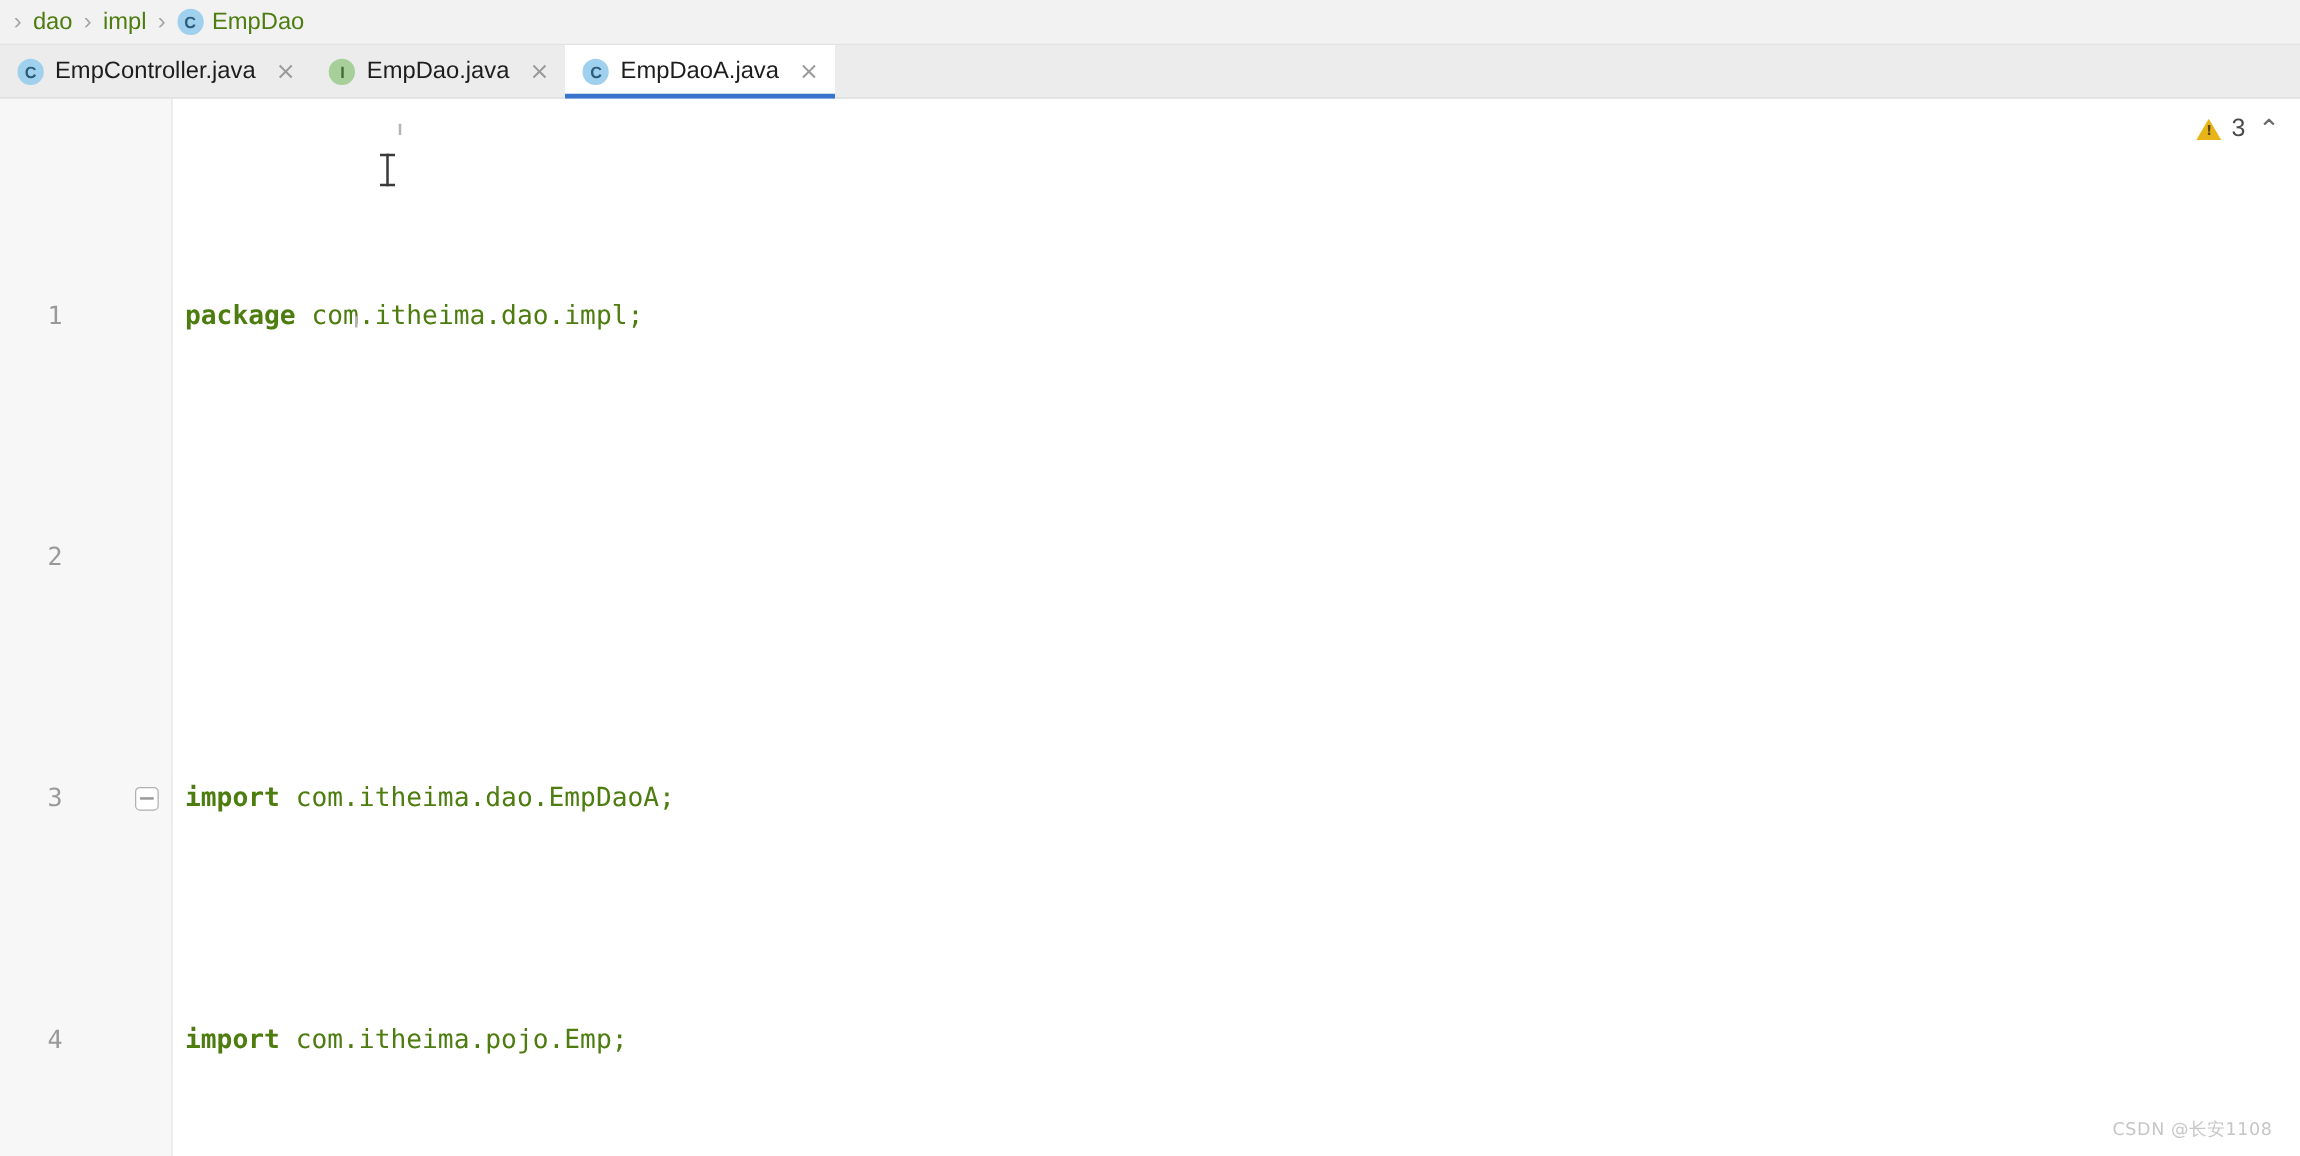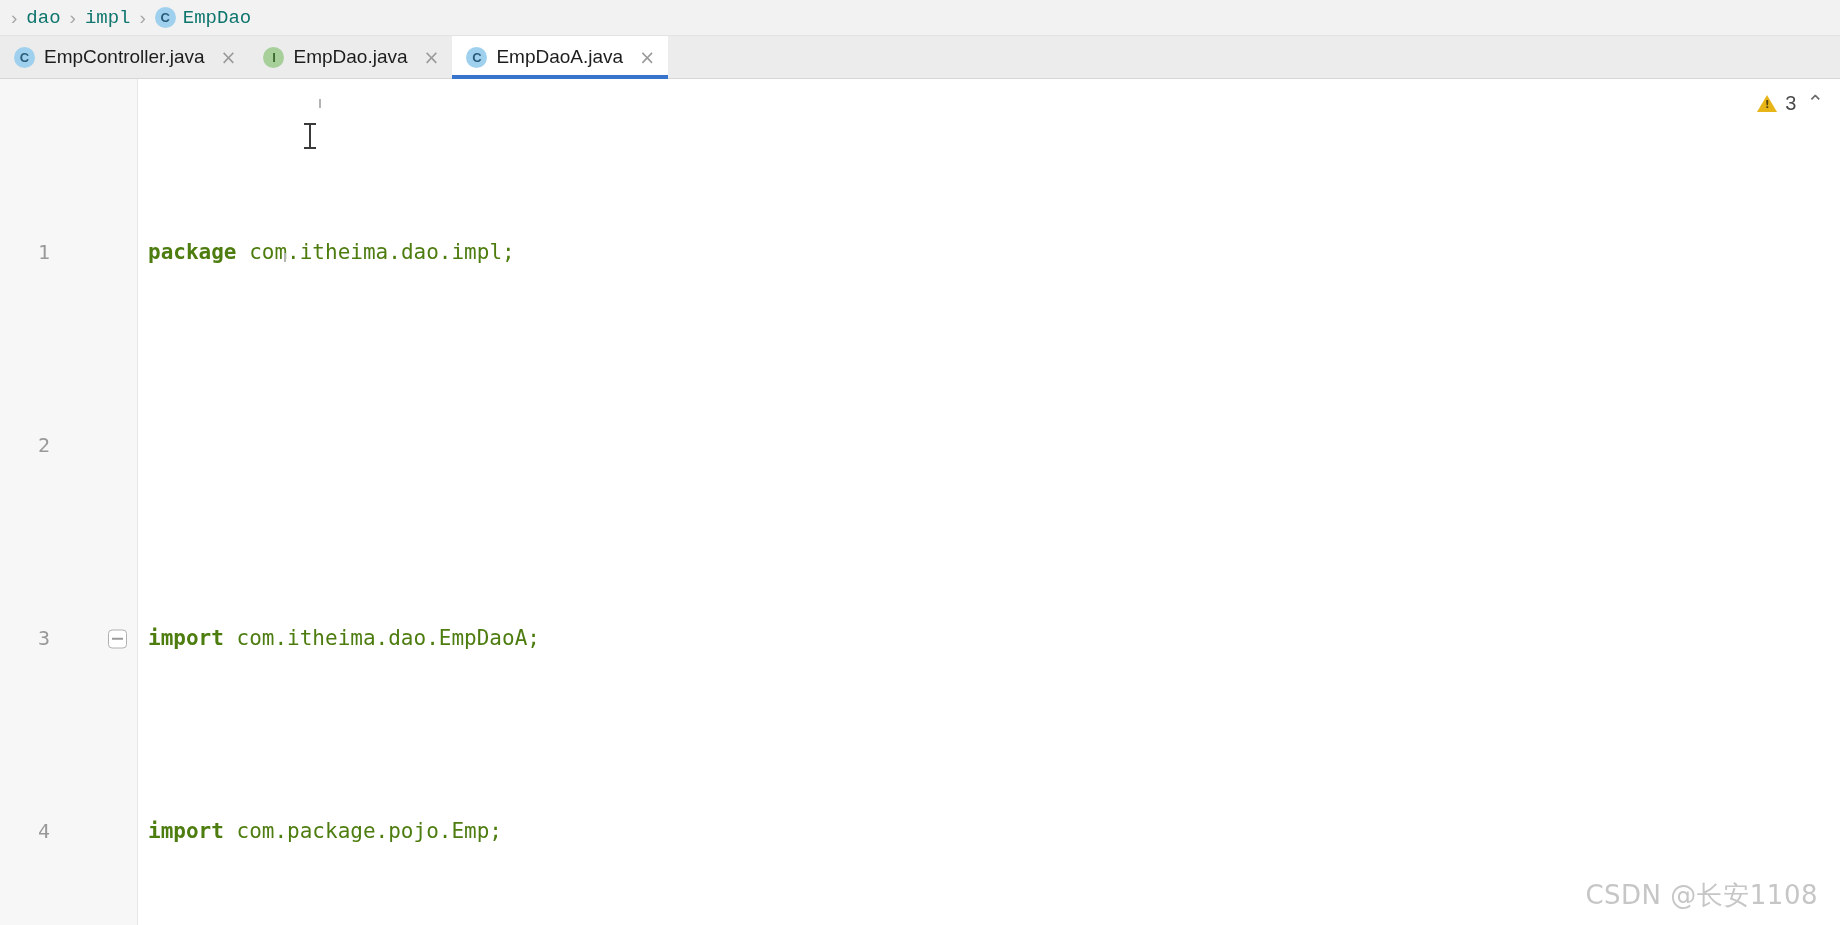--- a/index.html
+++ b/index.html
@@ -30,21 +30,21 @@
     font-size: 19px;
     color: #2b2b2b;
     flex: 0 0 36px;
   }
   .crumb-sep {
     color: #a6a6a6;
     font-size: 19px;
     padding: 0 9px;
     font-weight: 300;
   }
-  .crumb-label { color: #0f766e; font-family: Liberation Mono, monospace; }
+  .crumb-label { color: #4d7c0f; }
   .crumb-item { display: flex; align-items: center; gap: 7px; }
 
   
   .badge {
     width: 21px; height: 21px;
     border-radius: 50%;
     display: inline-flex;
     align-items: center; justify-content: center;
     font-size: 13px;
     font-weight: 700;
@@ -231,21 +231,21 @@
     color: #6a6a6a;
     font-size: 21px;
     font-family: "DejaVu Sans", sans-serif;
     margin-left: 2px;
   }
 
   
   .watermark {
     position: absolute;
     right: 22px; bottom: 12px;
-    font-size: 26px;
+    font-size: 14px;
     color: #c6c6c6;
     font-family: "DejaVu Sans", sans-serif;
     letter-spacing: 0.5px;
     z-index: 4;
     margin-left: 28px;
   }
 </style>
 </head>
 <body>
 
@@ -325,21 +325,21 @@
           <span class="fold-minus"></span>
         </span>
         <span class="code-text"><span class="kw">import</span><span class="plain"> com.itheima.dao.EmpDaoA;</span></span>
       </div>
 
       
       <div class="row">
         <span class="gutter-num">4</span>
         <span class="marker-col"></span>
         <span class="fold-col"></span>
-        <span class="code-text"><span class="kw">import</span><span class="plain"> com.package.pojo.Emp;</span></span>
+        <span class="code-text"><span class="kw">import</span><span class="plain"> com.itheima.pojo.Emp;</span></span>
       </div>
 
       
       
 
       
       
 
       
       

